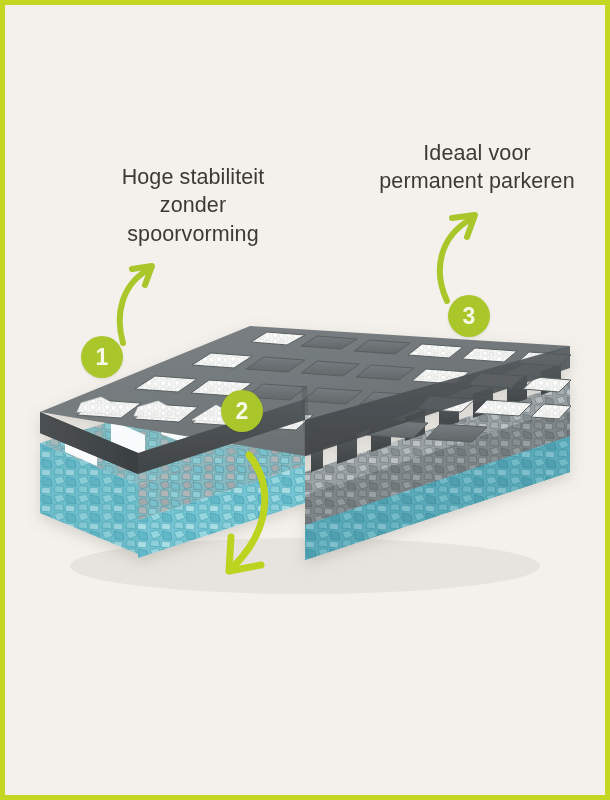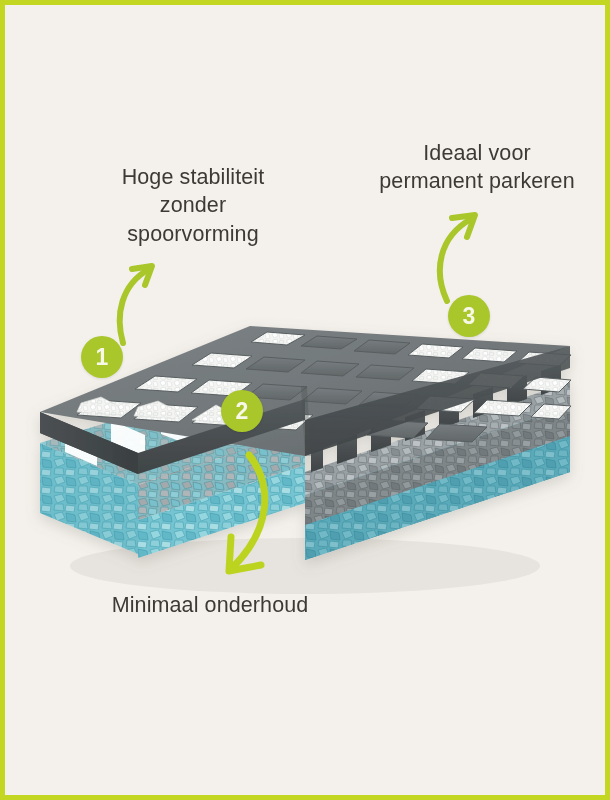--- a/index.html
+++ b/index.html
@@ -245,21 +245,20 @@
   <div class="callout" id="callout-3">Ideaal voor
 permanent parkeren</div>
 
   <svg class="arrow" id="arrow-3" width="110" height="110" viewBox="0 0 110 110">
     <path d="M22 104 C8 74, 14 40, 46 22" fill="none" stroke="#a9c62a" stroke-width="6" stroke-linecap="round"></path>
     <path d="M27 21 L50 18 L42 40" fill="none" stroke="#a9c62a" stroke-width="6" stroke-linecap="round" stroke-linejoin="round"></path>
   </svg>
 
   <div class="badge" id="badge-3">3</div>
 
-  <div class="callout" id="callout-2">Minimaal onderhoud</div>
 
   <svg class="arrow" id="arrow-2" width="120" height="150" viewBox="0 0 120 150">
     <path d="M56 12 C80 42, 78 86, 40 124" fill="none" stroke="#bcd41f" stroke-width="7" stroke-linecap="round"></path>
     <path d="M38 94 L36 128 L68 122" fill="none" stroke="#bcd41f" stroke-width="7" stroke-linecap="round" stroke-linejoin="round"></path>
   </svg>
 
   <div class="badge" id="badge-2">2</div>
 
 </div>
 

